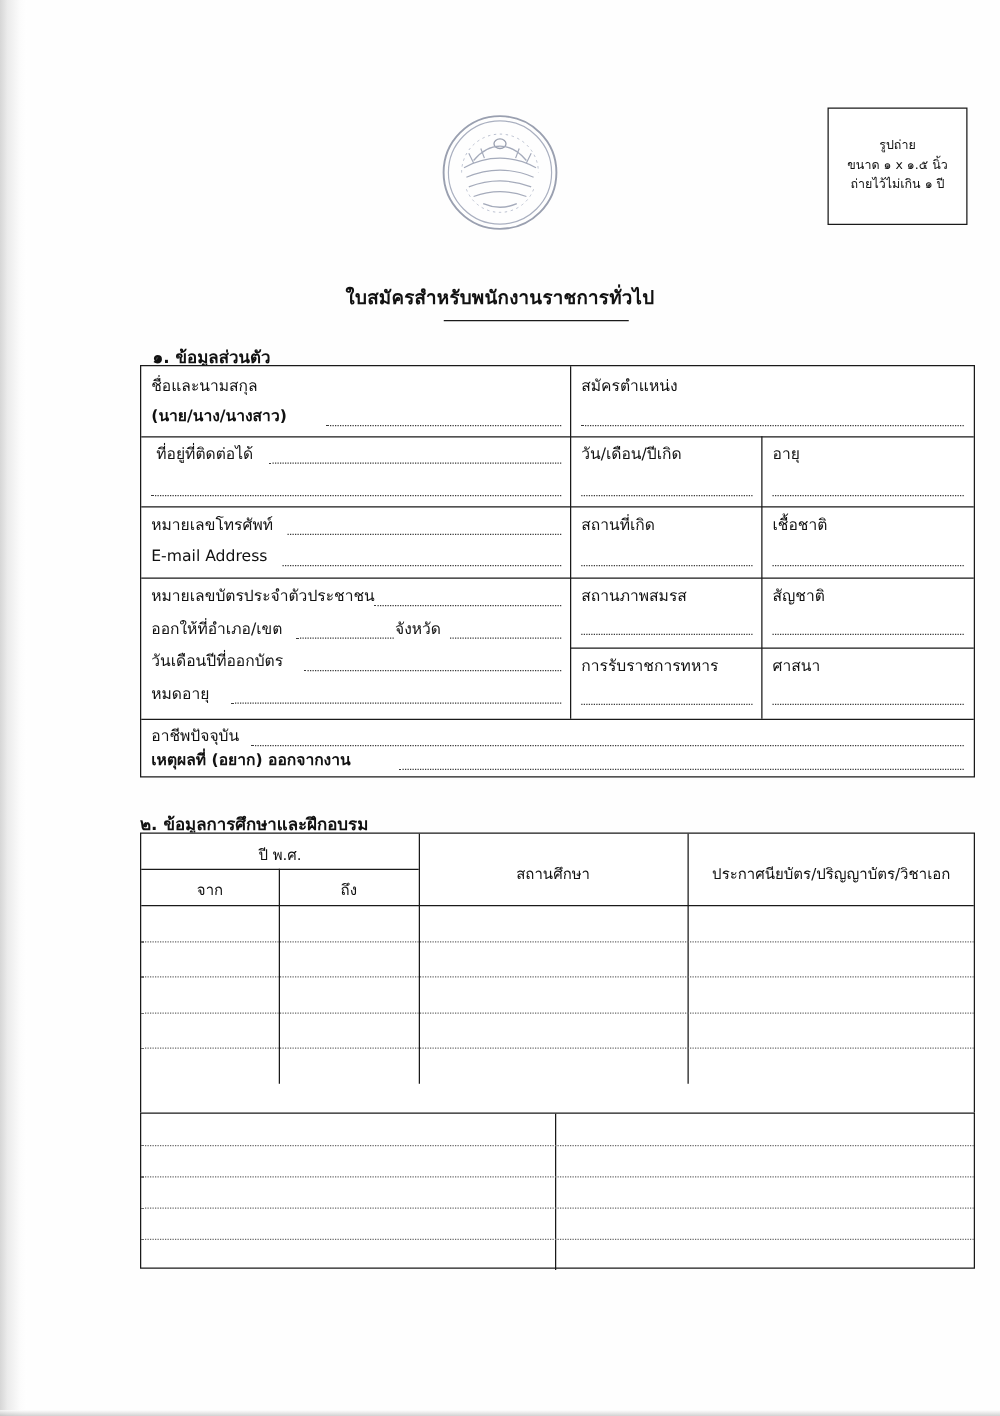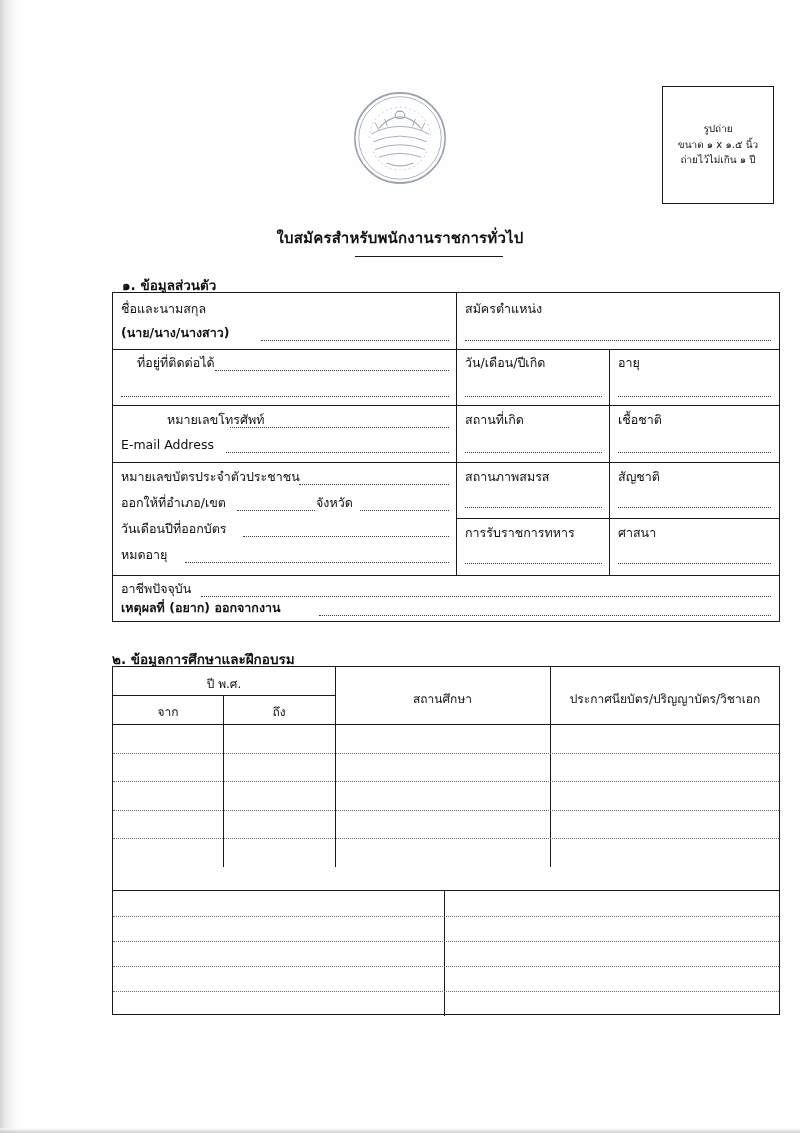--- a/index.html
+++ b/index.html
@@ -43,21 +43,21 @@
   .appno-boxes { display: flex; }
   .appno-box {
     width: 26px; height: 27px;
     border: 1.3px solid #1a1a1a;
     margin-left: -1.3px;
     background: #fff;
   }
 
   .photo-box {
     position: absolute; left: 662px; top: 86px;
-    width: 112px; height: 118px;
+    width: 112px; height: 94px;
     border: 1.3px solid #1a1a1a;
     display: flex; flex-direction: column;
     align-items: center; justify-content: center;
     gap: 3px;
     background: #fff;
   }
   .photo-line { font-size: 10px; line-height: 1.25; white-space: nowrap; }
 
   .emblem {
     position: absolute; left: 352px; top: 90px;
@@ -181,25 +181,25 @@
     <div class="hline" style="top:112px;"></div>
     <div class="hline" style="top:169px;"></div>
     <div class="hline" style="top:282px;"></div>
 
     <div class="hline thin" style="left:343px; top:225px;"></div>
 
     <div class="cell-label" style="left:8px; top:9px;">ชื่อและนามสกุล</div>
     <div class="cell-label" style="left:8px; top:33px; font-weight:700;">(นาย/นาง/นางสาว)</div>
     <div class="dots" style="left:148px; top:47px; width:188px;"></div>
 
-    <div class="cell-label" style="left:24px; top:63px;">ที่อยู่ที่ติดต่อได้</div>
+    <div class="cell-label" style="left:12px; top:63px;">ที่อยู่ที่ติดต่อได้</div>
     <div class="dots" style="left:102px; top:77px; width:234px;"></div>
     <div class="dots" style="left:8px;  top:103px; width:328px;"></div>
 
-    <div class="cell-label" style="left:8px; top:120px;margin-left:46px;">หมายเลขโทรศัพท์</div>
+    <div class="cell-label" style="left:8px; top:120px;">หมายเลขโทรศัพท์</div>
     <div class="dots" style="left:117px; top:134px; width:219px;"></div>
 
     <div class="cell-label" style="left:8px; top:145px;">E-mail Address</div>
     <div class="dots" style="left:113px; top:159px; width:223px;"></div>
 
     <div class="cell-label" style="left:8px; top:177px;">หมายเลขบัตรประจำตัวประชาชน</div>
     <div class="dots" style="left:186px; top:191px; width:150px;"></div>
 
     <div class="cell-label" style="left:8px; top:203px;">ออกให้ที่อำเภอ/เขต</div>
     <div class="dots" style="left:124px; top:217px; width:78px;"></div>

